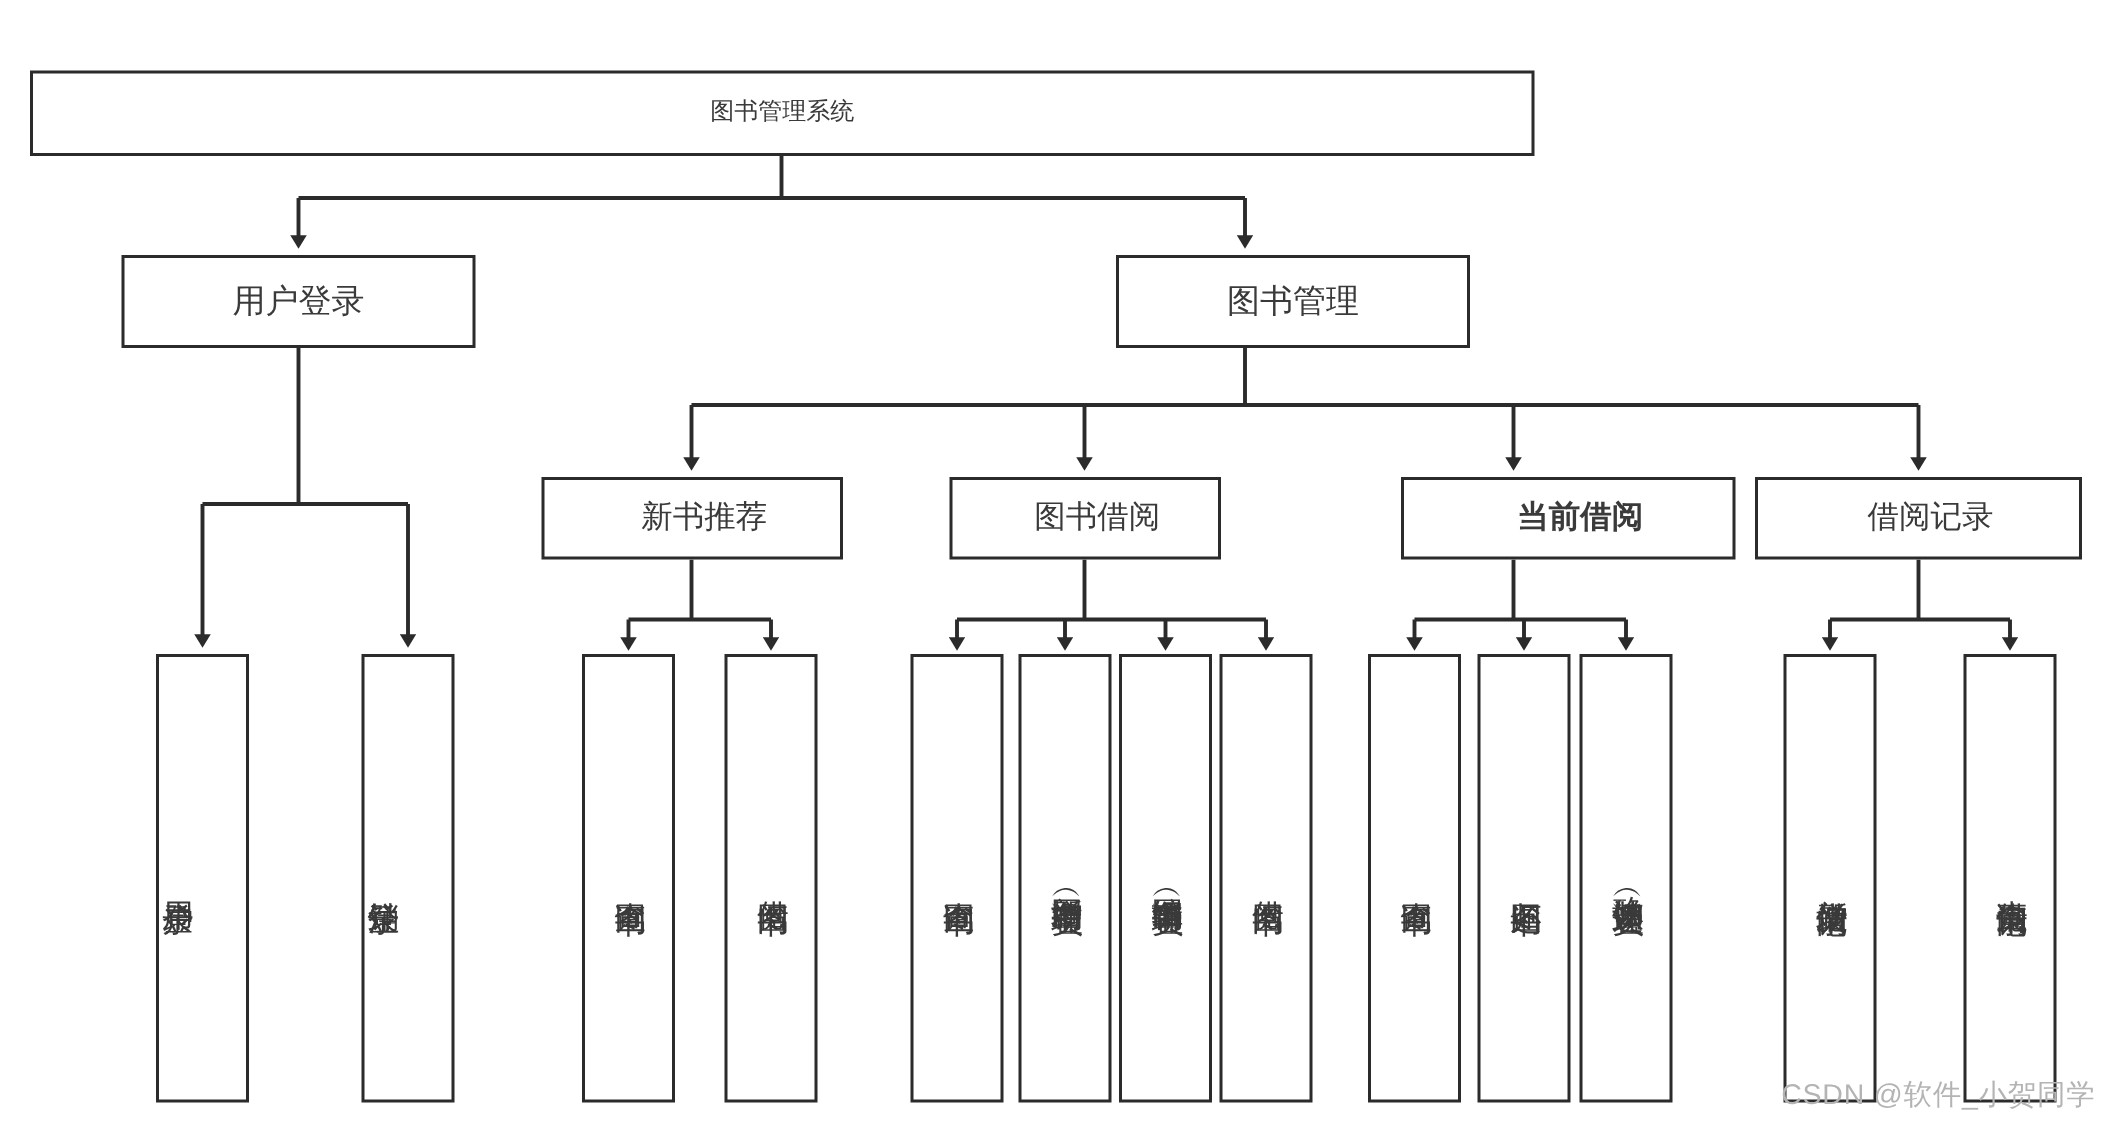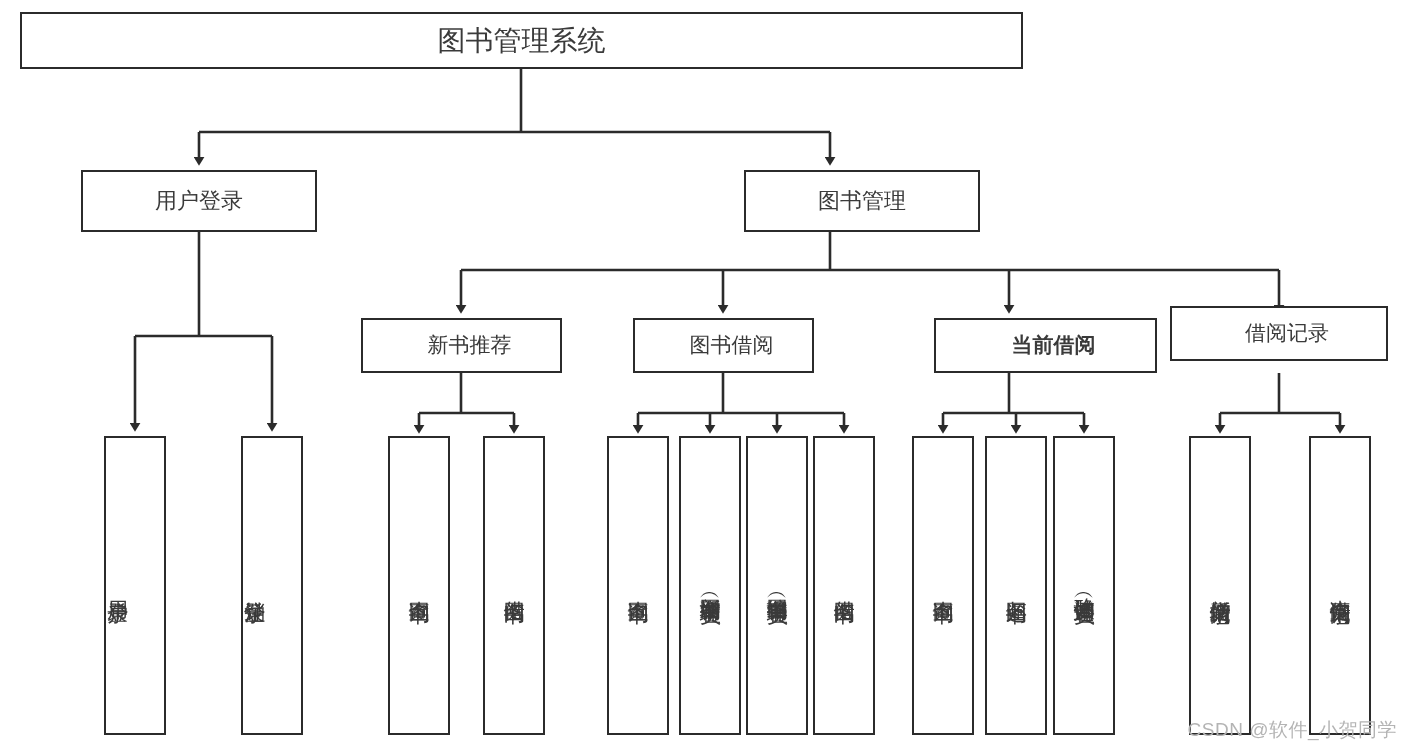--- a/index.html
+++ b/index.html
@@ -32,21 +32,22 @@
     border: 2px solid #2b2b2b;
     background: #ffffff;
     color: #3a3a3a;
     display: flex;
     align-items: center;
     justify-content: center;
     text-align: center;
     line-height: 1.05;
   }
   .node-root {
-    font-size: 28px;
+    font-size: 16px;
+    margin-top: 35px;
   }
   .node-l1 {
     font-size: 22px;
   }
   .node-l2 {
     font-size: 21px;
     padding-left: 16px;
   }
   .node-leaf {
     font-size: 21px;
@@ -127,21 +128,21 @@
   <div class="node node-root" style="left: 20px; top: 12px; width: 1003px; height: 57px;">图书管理系统</div>
 
   <div id="level1-host">
       <div class="node node-l1" style="left: 81px; top: 170px; width: 236px; height: 62px;">用户登录</div>
       <div class="node node-l1" style="left: 712px; top: 170px; width: 236px; height: 62px; margin-left: 32px;">图书管理</div>
     </div>
   <div id="level2-host">
       <div class="node node-l2" style="left: 361px; top: 318px; width: 201px; height: 55px;">新书推荐</div>
       <div class="node node-l2" style="left: 633px; top: 318px; width: 181px; height: 55px;">图书借阅</div>
       <div class="node node-l2" style="left: 934px; top: 318px; width: 223px; height: 55px; font-weight: bold;">当前借阅</div>
-      <div class="node node-l2" style="left: 1170px; top: 306px; width: 218px; height: 55px;">借阅记录</div>
+      <div class="node node-l2" style="left: 1170px; top: 318px; width: 218px; height: 55px;">借阅记录</div>
     </div>
   <div id="leaf-host">
       <div class="node node-leaf align-end" style="left: 104px; top: 436px; width: 62px; height: 299px;">用户登录</div>
       <div class="node node-leaf align-end" style="left: 241px; top: 436px; width: 62px; height: 299px;">注销登录</div>
       <div class="node node-leaf" style="left: 388px; top: 436px; width: 62px; height: 299px;">查询图书</div>
       <div class="node node-leaf" style="left: 483px; top: 436px; width: 62px; height: 299px;">借阅图书</div>
       <div class="node node-leaf" style="left: 607px; top: 436px; width: 62px; height: 299px;">查询图书</div>
       <div class="node node-leaf" style="left: 679px; top: 436px; width: 62px; height: 299px;">新增图书（管理员）</div>
       <div class="node node-leaf" style="left: 746px; top: 436px; width: 62px; height: 299px;">编辑图书（管理员）</div>
       <div class="node node-leaf" style="left: 813px; top: 436px; width: 62px; height: 299px;">借阅图书</div>

